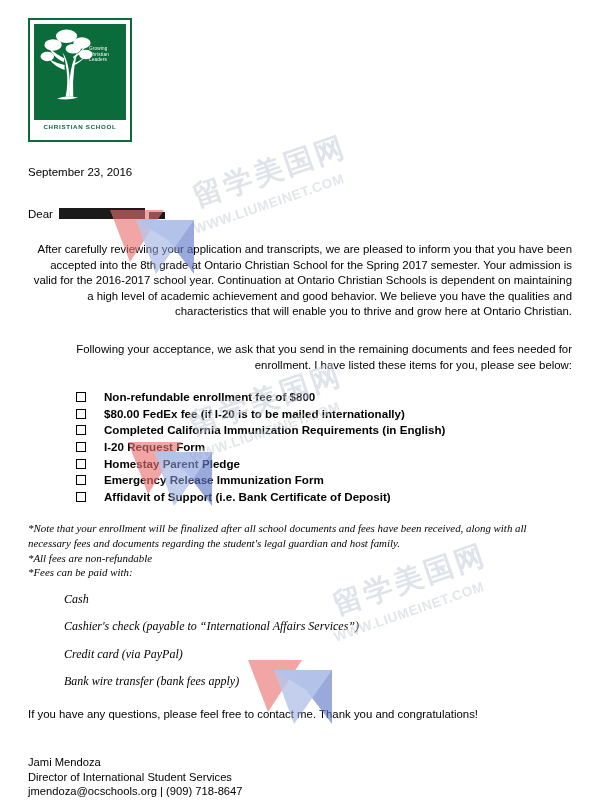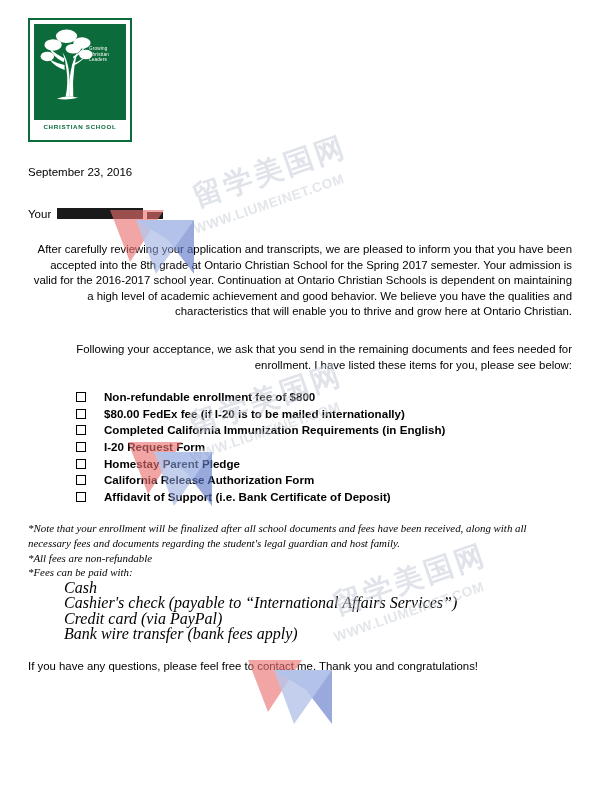--- a/index.html
+++ b/index.html
@@ -152,23 +152,24 @@
   }
   .notes .note-line {
     display: block;
   }
   .pay-list {
     margin: 0;
     padding: 0 0 0 36px;
     list-style: none;
   }
   .pay-list li {
-    font-size: 16px;
+    font-size: 12px;
     font-style: italic;
     line-height: 15.4px;
+    margin-top: 12px;
   }
   .closing {
     margin-top: 18px;
     font-size: 11.4px;
     line-height: 15.6px;
   }
   .sincerely {
     margin-top: 17px;
     font-size: 11.4px;
   }
@@ -260,52 +261,57 @@
       <div class="logo-name">
         <span class="l1">ONTARIO</span>
         <span class="l2">CHRISTIAN SCHOOL</span>
       </div>
     </div>
   </div>
 
   <div class="date">September 23, 2016</div>
 
   <div class="salutation">
-    <span>Your</span>
+    <span>Dear</span>
     <span class="redaction"></span>
     <span class="redaction small"></span>
   </div>
 
   <p class="para">After carefully reviewing your application and transcripts, we are pleased to inform you that you have been accepted into the 8th grade at Ontario Christian School for the Spring 2017 semester.  Your admission is valid for the 2016-2017 school year. Continuation at Ontario Christian Schools is dependent on maintaining a high level of academic achievement and good behavior. We believe you have the qualities and characteristics that will enable you to thrive and grow here at Ontario Christian.</p>
   <p class="para">Following your acceptance, we ask that you send in the remaining documents and fees needed for enrollment. I have listed these items for you, please see below:</p>
 
   <ul class="checklist">
     <li><span class="box"></span><span>Non-refundable enrollment fee of $800</span></li>
     <li><span class="box"></span><span>$80.00 FedEx fee (if I-20 is to be mailed internationally)</span></li>
     <li><span class="box"></span><span>Completed California Immunization Requirements (in English)</span></li>
     <li><span class="box"></span><span>I-20 Request Form</span></li>
     <li><span class="box"></span><span>Homestay Parent Pledge</span></li>
-    <li><span class="box"></span><span>California Release Authorization Form</span></li>
+    <li><span class="box"></span><span>Emergency Release Immunization Form</span></li>
     <li><span class="box"></span><span>Affidavit of Support (i.e. Bank Certificate of Deposit)</span></li>
   </ul>
 
   <div class="notes">
     <span class="note-line">*Note that your enrollment will be finalized after all school documents and fees have been received, along with all necessary fees and documents regarding the student's legal guardian and host family.</span>
     <span class="note-line">*All fees are non-refundable</span>
     <span class="note-line">*Fees can be paid with:</span>
     <ul class="pay-list">
       <li><span>Cash</span></li>
       <li><span>Cashier's check (payable to “International Affairs Services”)</span></li>
       <li><span>Credit card (via PayPal)</span></li>
       <li><span>Bank wire transfer (bank fees apply)</span></li>
     </ul>
   </div>
 
   <div class="closing">If you have any questions, please feel free to contact me.  Thank you and congratulations!</div>
 
+  <div class="signature-block">
+    <span class="nm">Jami Mendoza</span>
+    <span class="nm">Director of International Student Services</span>
+    <span class="nm">jmendoza@ocschools.org | (909) 718-8647</span>
+  </div>
 
   <div class="wm wm1">
     <div class="wm-text wm-cn">留学美国网</div>
     <div class="wm-text wm-url">WWW.LIUMEINET.COM</div>
   </div>
   <div class="wm wm2">
     <div class="wm-text wm-cn">留学美国网</div>
     <div class="wm-text wm-url">WWW.LIUMEINET.COM</div>
   </div>
   <div class="wm wm3">

